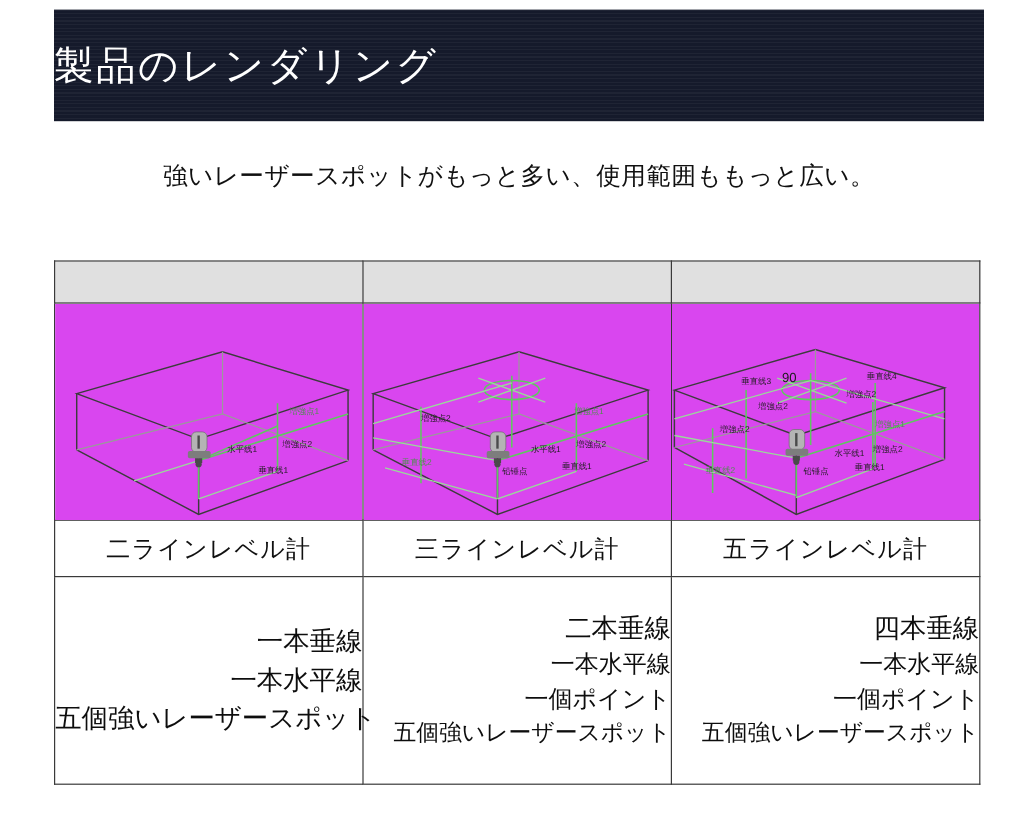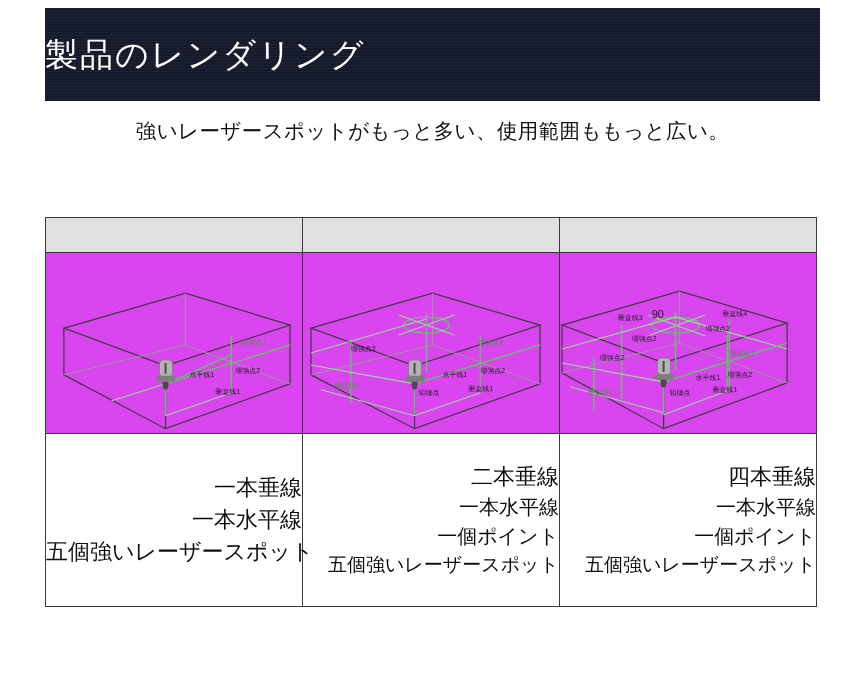--- a/index.html
+++ b/index.html
@@ -50,20 +50,21 @@
     top: 112px;
     width: 775px;
     text-align: center;
     color: #101010;
     font-size: 20.5px;
     line-height: 38px;
     letter-spacing: 0.4px;
   }
   .subtitle .line2 {
     display: block;
+    margin-top: 16px;
   }
 
   
   .spec-table {
     position: absolute;
     left: 45px;
     top: 217px;
     width: 772px;
     border-collapse: collapse;
     table-layout: fixed;
@@ -317,20 +318,25 @@
           <text class="lbl" x="168" y="124">増強点2</text>
           <text class="lbl" x="136" y="127">水平线1</text>
           <text class="lbl" x="153" y="139">垂直线1</text>
           <text class="lbl-green" x="28" y="141">垂直线2</text>
           <text class="lbl" x="110" y="142">铅锤点</text>
         </g>
       </svg>
     </td>
   </tr>
 
+  <tr>
+    <td class="name-cell">二ラインレベル計</td>
+    <td class="name-cell">三ラインレベル計</td>
+    <td class="name-cell">五ラインレベル計</td>
+  </tr>
 
   <tr>
     <td class="spec-cell">
       <span class="sp sp-l">一本垂線</span>
       <span class="sp sp-l">一本水平線</span>
       <span class="sp sp-l">五個強いレーザースポット</span>
     </td>
     <td class="spec-cell">
       <span class="sp sp-l">二本垂線</span>
       <span class="sp sp-m">一本水平線</span>

